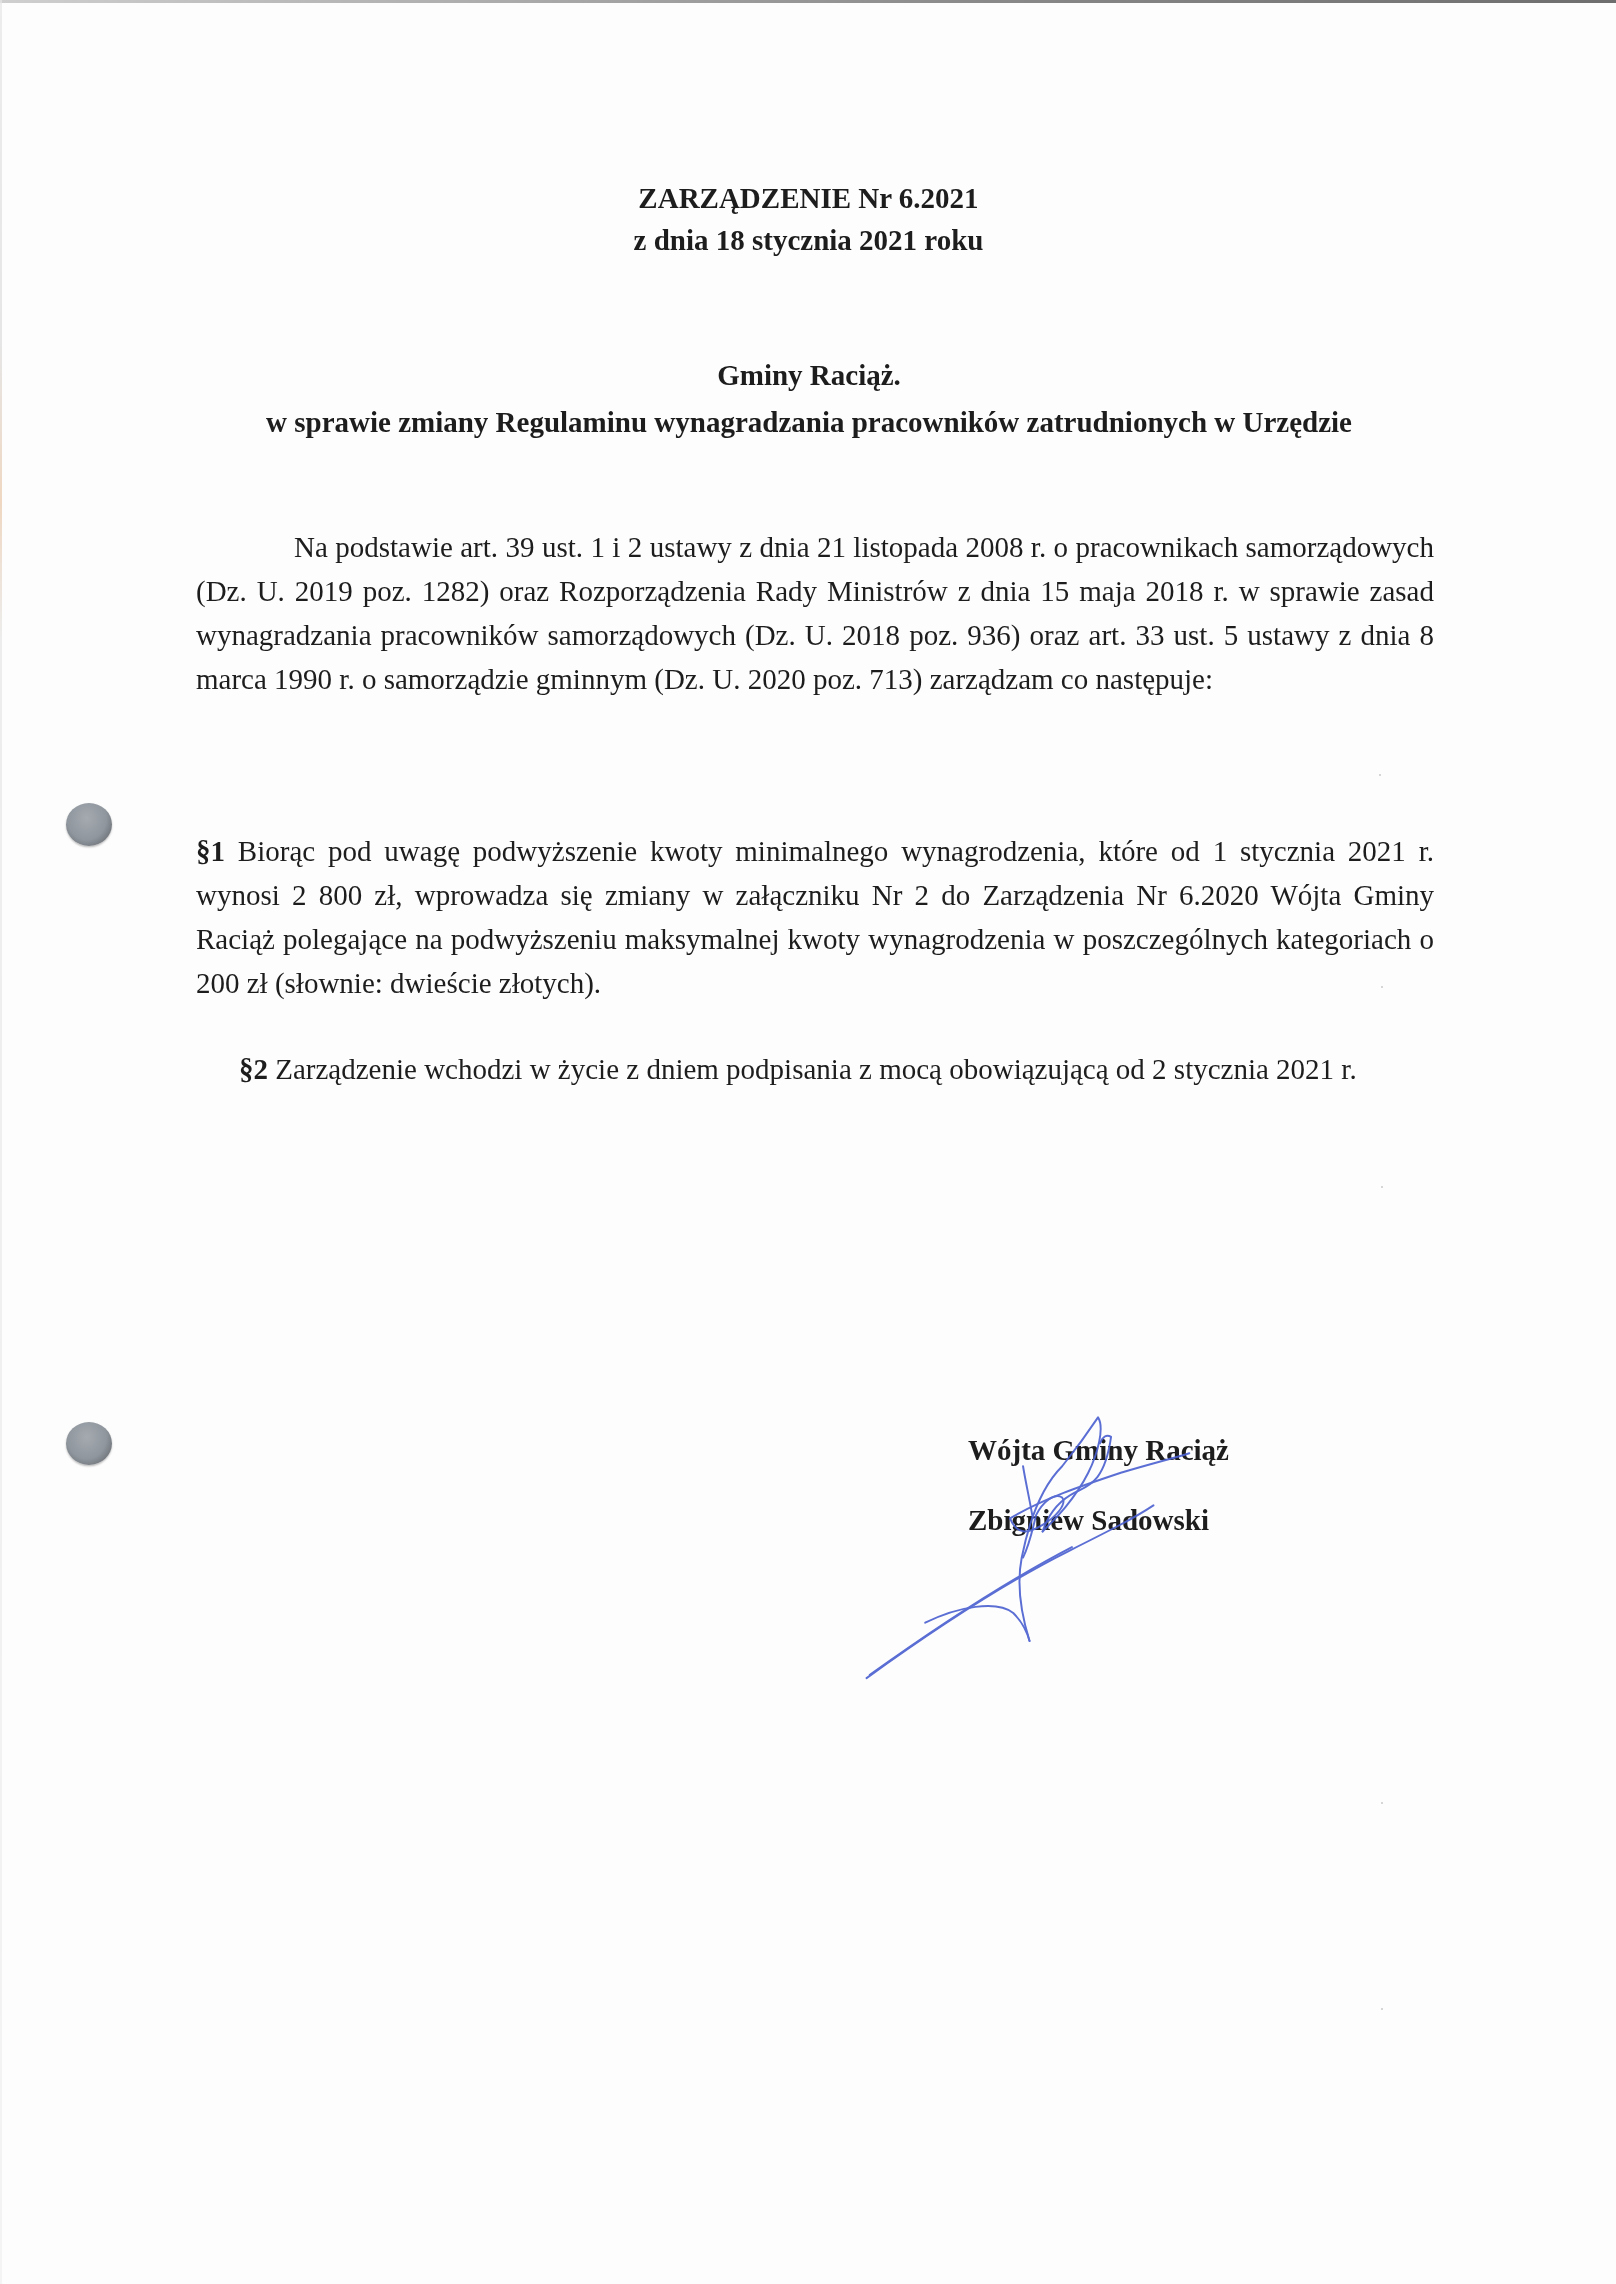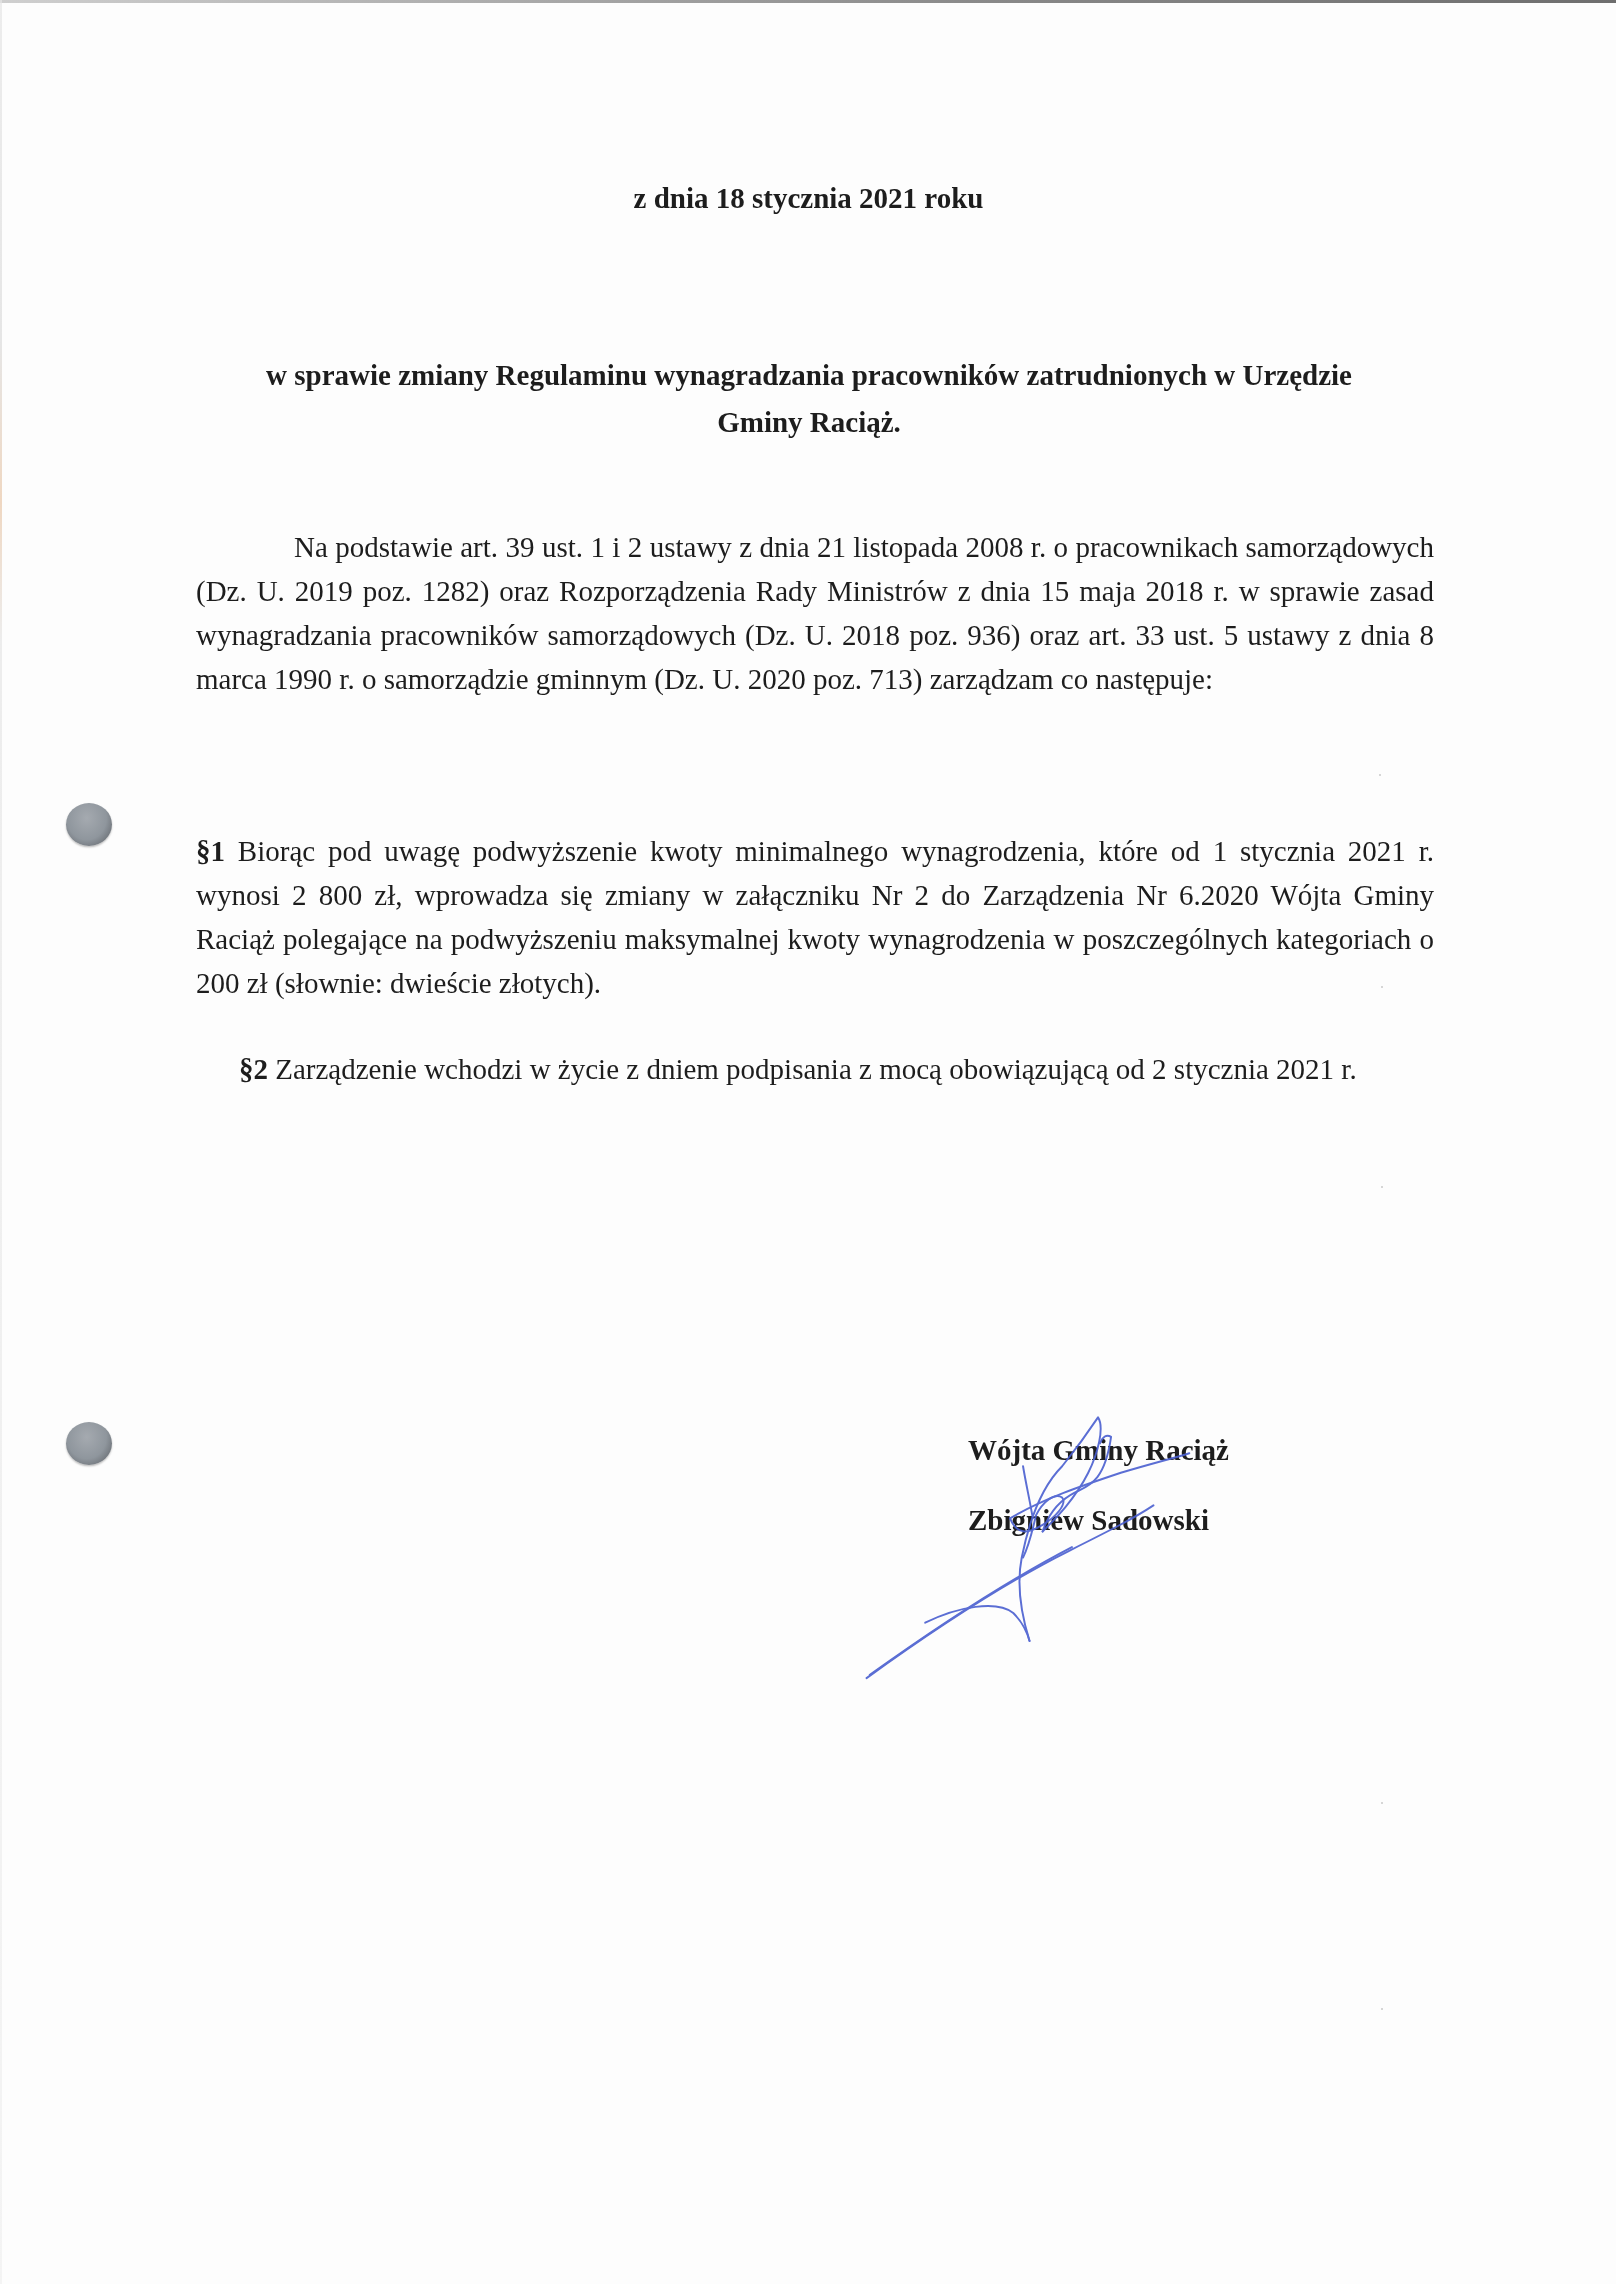--- a/index.html
+++ b/index.html
@@ -62,26 +62,27 @@
 <div class="punch-hole" style="left:66px; top:803px;"></div>
 <div class="punch-hole" style="left:66px; top:1422px;"></div>
 
 <div class="speck" style="left:1379px; top:774px;"></div>
 <div class="speck" style="left:1381px; top:986px;"></div>
 <div class="speck" style="left:1381px; top:1186px;"></div>
 <div class="speck" style="left:1381px; top:1802px;"></div>
 <div class="speck" style="left:1381px; top:2008px;"></div>
 
 <div class="header">
+  <div>ZARZĄDZENIE Nr 6.2021</div>
   <div>z dnia 18 stycznia 2021 roku</div>
 </div>
 
 <div class="subject">
+  <div>Gminy Raciąż.</div>
   <div>w sprawie zmiany Regulaminu wynagradzania pracowników zatrudnionych w Urzędzie</div>
-  <div>Gminy Raciąż.</div>
 </div>
 
 <div class="para preamble">Na podstawie art. 39 ust. 1 i 2 ustawy z dnia 21 listopada 2008 r. o pracownikach samorządowych (Dz. U. 2019 poz. 1282) oraz Rozporządzenia Rady Ministrów z dnia 15 maja 2018 r. w sprawie zasad wynagradzania pracowników samorządowych (Dz. U. 2018 poz. 936) oraz art. 33 ust. 5 ustawy z dnia 8 marca 1990 r. o samorządzie gminnym (Dz. U. 2020 poz. 713) zarządzam co następuje:</div>
 
 <div class="para s1">
   <span class="sec-mark">§1</span><span> Biorąc pod uwagę podwyższenie kwoty minimalnego wynagrodzenia, które od 1 stycznia 2021 r. wynosi 2 800 zł, wprowadza się zmiany w załączniku Nr 2 do Zarządzenia Nr 6.2020 Wójta Gminy Raciąż polegające na podwyższeniu maksymalnej kwoty wynagrodzenia w poszczególnych kategoriach o 200 zł (słownie: dwieście złotych).</span>
 </div>
 
 <div class="para s2">
   <span class="sec-mark">§2</span><span> Zarządzenie wchodzi w życie z dniem podpisania z mocą obowiązującą  od 2 stycznia 2021 r.</span>

